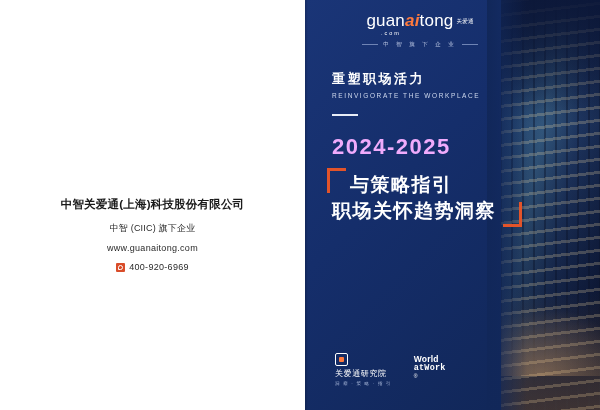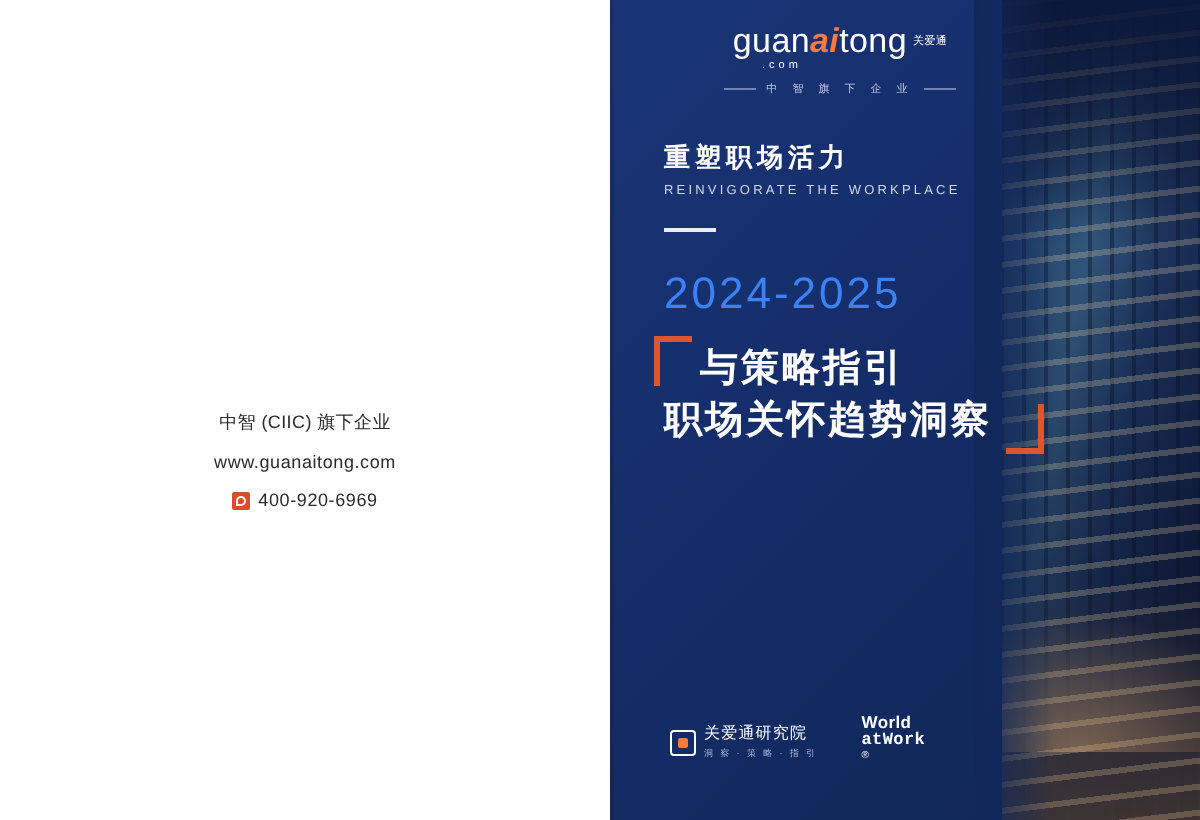--- a/index.html
+++ b/index.html
@@ -241,22 +241,22 @@
   }
   .rule-short {
     margin-top: 15px;
     width: 26px;
     height: 2px;
     background: #e8edf7;
   }
   .year {
     margin-top: 20px;
     font-size: 22px;
-    font-weight: normal;
-    color: #3b82f6;
+    font-weight: bold;
+    color: #f0abfc;
     letter-spacing: 1.5px;
     line-height: 1;
   }
 
   .title-wrap {
     position: relative;
     margin-top: 14px;
     width: 210px;
   }
   .title-line {
@@ -296,22 +296,23 @@
     position: absolute;
     left: 30px;
     bottom: 24px;
     display: flex;
     align-items: center;
     gap: 22px;
     z-index: 5;
   }
   .inst-logo {
     display: flex;
-    align-items: center;
+    align-items: flex-start;
     gap: 4px;
+    flex-direction: column;
   }
   .inst-mark {
     width: 13px;
     height: 13px;
     border: 1.4px solid #ffffff;
     border-radius: 2px;
     position: relative;
     box-sizing: border-box;
   }
   .inst-mark::after {
@@ -361,20 +362,21 @@
     pointer-events: none;
   }
 </style>
 </head>
 <body>
 
 <div class="page">
 
   <div class="back-cover">
     <div class="back-inner">
+      <div class="company-name">中智关爱通(上海)科技股份有限公司</div>
       <div class="company-sub">中智 (CIIC) 旗下企业</div>
       <div class="company-url">www.guanaitong.com</div>
       <div class="phone-row">
         <span class="phone-icon"></span>
         <span>400-920-6969</span>
       </div>
     </div>
   </div>
 
   <div class="front-cover">

